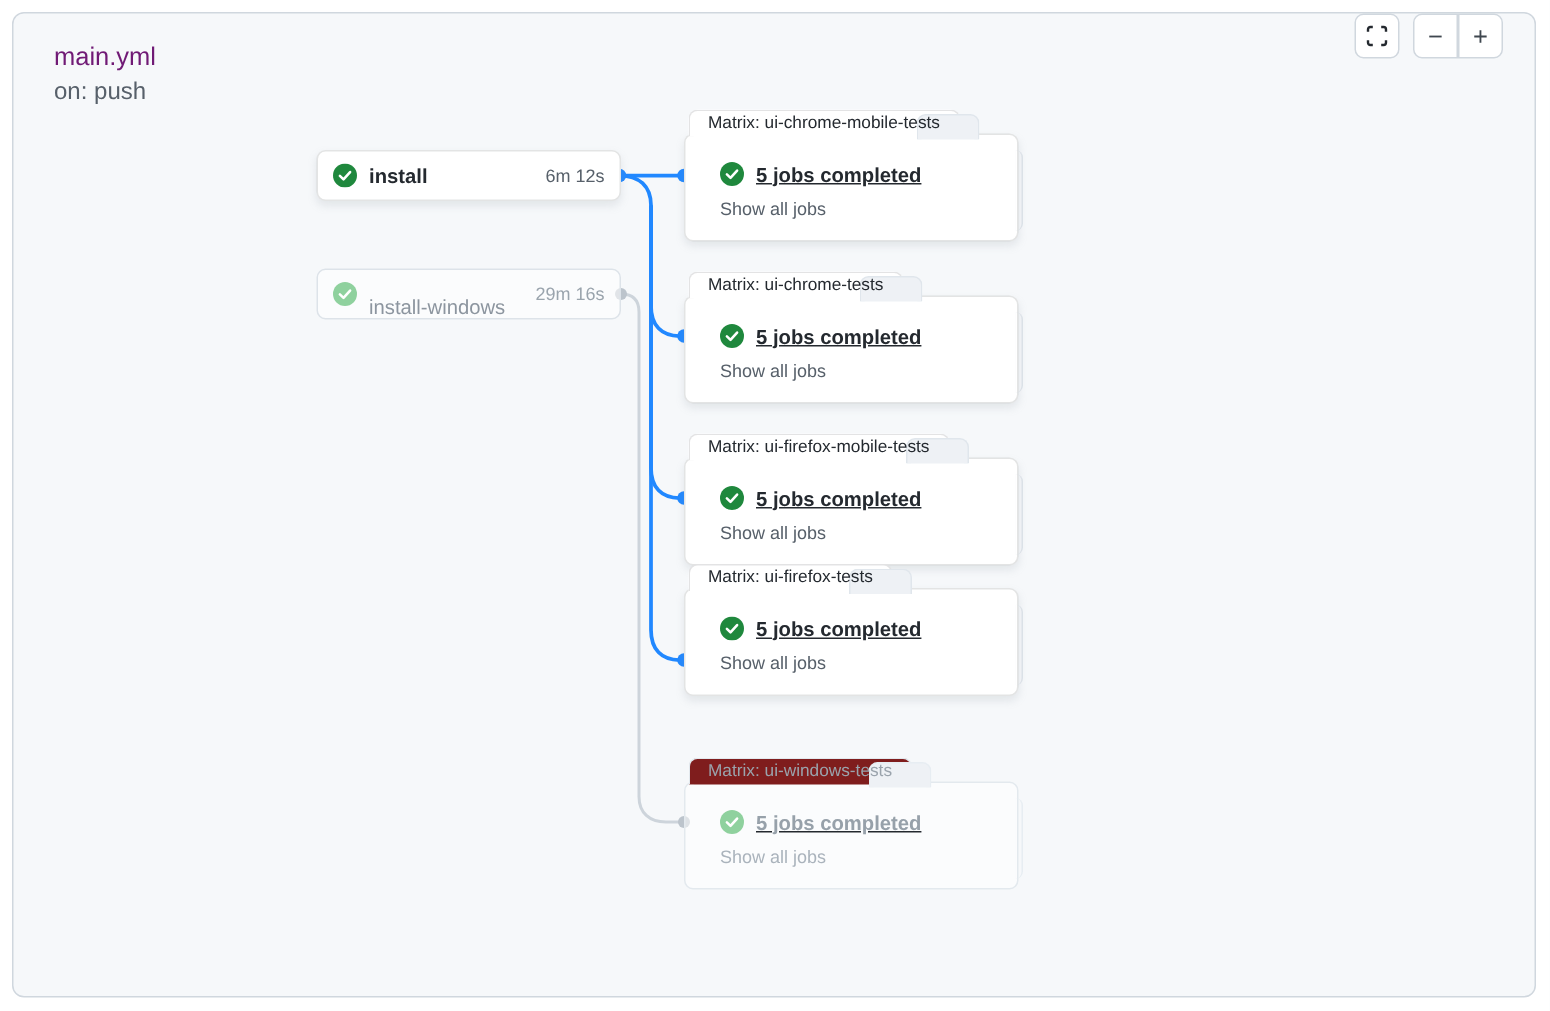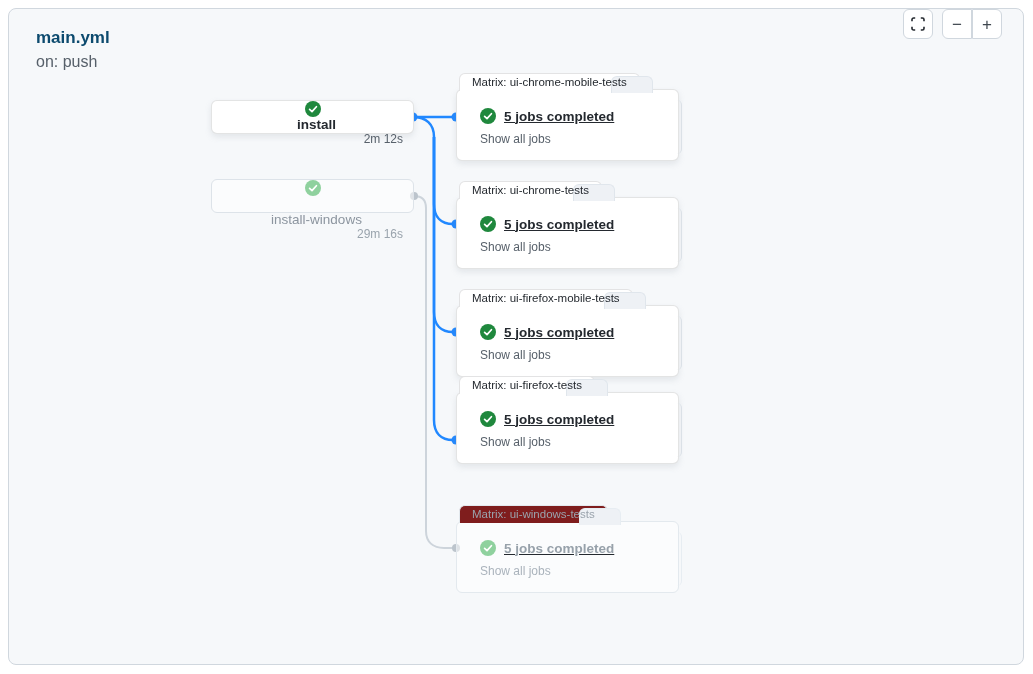--- a/index.html
+++ b/index.html
@@ -3,31 +3,31 @@
 <meta charset="utf-8">
 <style>
   * { margin: 0; padding: 0; box-sizing: border-box; }
   html,body { width: 1033px; height: 674px; background: #ffffff;
     font-family: "Liberation Sans", sans-serif; color: #24292f; overflow: hidden; }
 
   #canvas { position: absolute; left: 8px; top: 8px; width: 1016px; height: 657px;
     background: #f6f8fa; border: 1px solid #d0d7de; border-radius: 8px; }
 
   
-  .wf-title { position: absolute; left: 27px; top: 19px; font-size: 17px; font-weight: 700; color: #0c4a6e; }
+  .wf-title { position: absolute; left: 27px; top: 19px; font-size: 17px; font-weight: 400; color: #701a75; }
   .wf-trigger { position: absolute; left: 27px; top: 44px; font-size: 16px; color: #57606a; }
 
   
   #edges { position: absolute; left: 0; top: 0; width: 1016px; height: 657px; pointer-events: none; }
 
   
   .job-node { position: absolute; width: 203px; height: 34px; background: #ffffff;
     border: 1px solid rgba(27,31,36,0.12); border-radius: 6px;
     box-shadow: 0 3px 6px rgba(140,149,159,0.18); display: flex; align-items: center;
-    padding: 0 10px; cursor: pointer; flex-direction: column; }
+    padding: 0 10px; cursor: pointer; }
   .job-node .label { font-size: 13.5px; font-weight: 700; margin-left: 8px; }
   .job-node .duration { margin-left: auto; font-size: 12px; color: #57606a; }
   .job-node.faded { background: rgba(255,255,255,0.55); border-color: #dde3e9;
     box-shadow: none; }
   .job-node.faded .label { color: #8c959f; font-weight: 400; margin-top: 16px; }
   .job-node.faded .duration { color: #9aa4ad; }
 
   
   .matrix-group { position: absolute; width: 200px; height: 90px; }
   .group-tab { position: relative; display: inline-block; margin-left: 3px; height: 18px;
@@ -91,21 +91,21 @@
       <circle cx="447" cy="539" r="4" fill="#bcc4cc"></circle>
     </g>
   </svg>
 
   <div class="job-node" style="left:202px; top:91px;">
     <svg class="check-icon" viewBox="0 0 16 16">
       <circle cx="8" cy="8" r="8" fill="#1f883d"></circle>
       <polyline points="4.6,8.3 7,10.6 11.4,5.7" fill="none" stroke="#ffffff" stroke-width="1.7" stroke-linecap="round" stroke-linejoin="round"></polyline>
     </svg>
     <span class="label">install</span>
-    <span class="duration">2m 12s</span>
+    <span class="duration">6m 12s</span>
   </div>
 
   <div class="job-node faded" style="left:202px; top:170px;">
     <svg class="check-icon" viewBox="0 0 16 16">
       <circle cx="8" cy="8" r="8" fill="#8fd19e"></circle>
       <polyline points="4.6,8.3 7,10.6 11.4,5.7" fill="none" stroke="#ffffff" stroke-width="1.7" stroke-linecap="round" stroke-linejoin="round"></polyline>
     </svg>
     <span class="label">install-windows</span>
     <span class="duration">29m 16s</span>
   </div>

